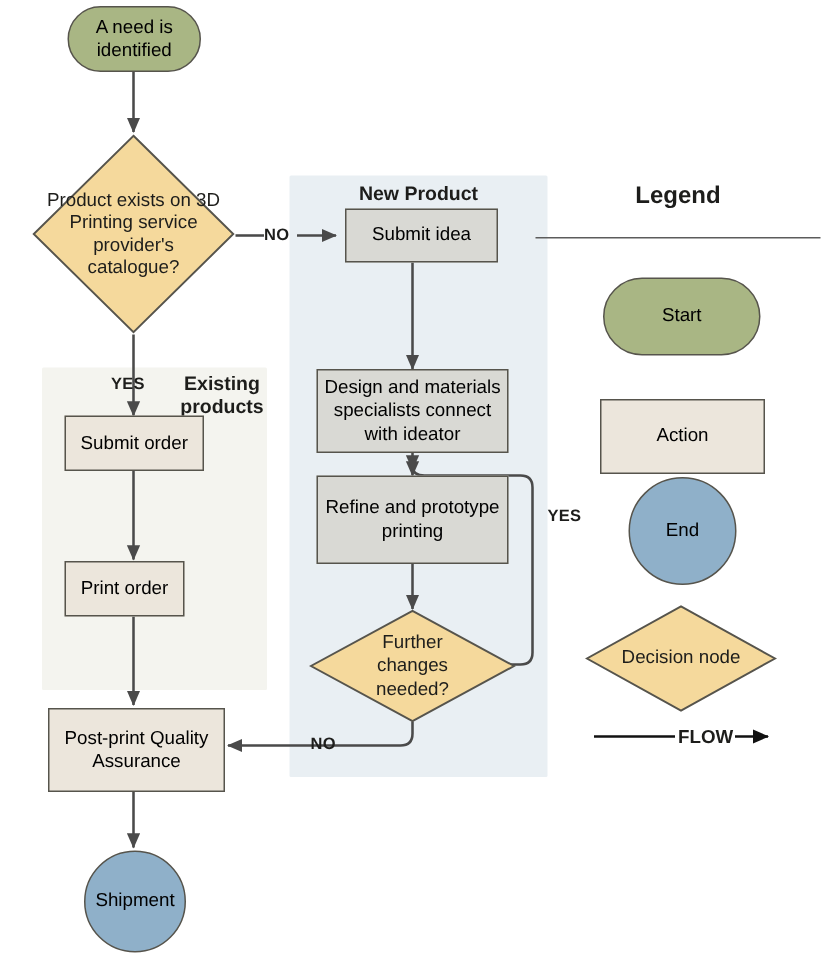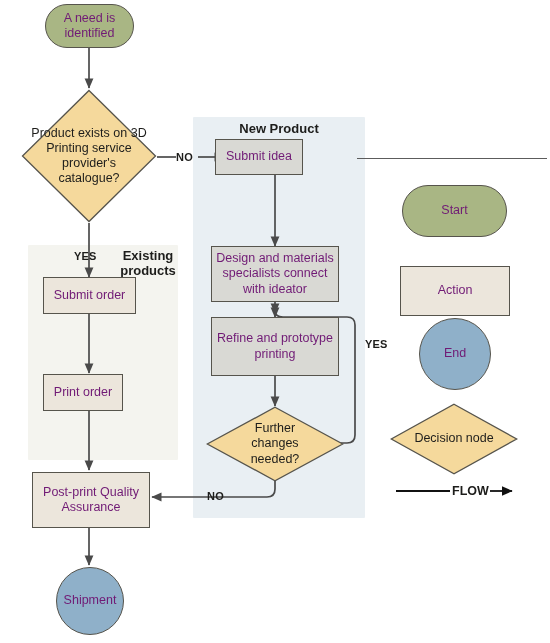--- a/index.html
+++ b/index.html
@@ -25,21 +25,21 @@
   .panel-existing { background: #f4f4ef; }
   .panel-newproduct { background: #e9eff3; }
 
   .node {
     position: absolute;
     box-sizing: border-box;
     display: flex;
     align-items: center;
     justify-content: center;
     text-align: center;
-    color: #701a75;
+    color: #000000;
     line-height: 1.22;
     border: 1.3px solid #56544c;
   }
   .node-start {
     background: #a9b684;
     border-radius: 26px;
     font-size: 12.5px;
   }
   .node-action {
     background: #ece6dc;
@@ -197,21 +197,21 @@
   </div>
 
   <div class="node node-action" style="left:43px; top:277px; width:93px; height:37px;">
     <span class="node-label">Submit order</span>
   </div>
 
   <div class="node node-action" style="left:43px; top:374px; width:80px; height:37px;">
     <span class="node-label">Print order</span>
   </div>
 
-  <div class="node node-action-grey" style="left:215px; top:139px; width:88px; height:36px;">
+  <div class="node node-action-grey" style="left:230px; top:139px; width:102px; height:36px;">
     <span class="node-label">Submit idea</span>
   </div>
 
   <div class="node node-action-grey" style="left:211px; top:246px; width:128px; height:56px;">
     <span class="node-label">Design and materials
 specialists connect
 with ideator</span>
   </div>
 
   <div class="node node-action-grey" style="left:211px; top:317px; width:128px; height:59px;">
@@ -238,20 +238,21 @@
   </div>
 
   <div class="edge-label" style="left:176px; top:151px;">NO</div>
 
   <div class="edge-label" style="left:74px; top:250px;">YES</div>
 
   <div class="edge-label" style="left:365px; top:338px;">YES</div>
 
   <div class="edge-label" style="left:207px; top:490px;">NO</div>
 
+  <div class="legend-title">Legend</div>
   <div class="legend-rule"></div>
 
   <div class="node node-start" style="left:402px; top:185px; width:105px; height:52px;">
     <span class="node-label">Start</span>
   </div>
 
   <div class="node node-action" style="left:400px; top:266px; width:110px; height:50px;">
     <span class="node-label">Action</span>
   </div>
 

